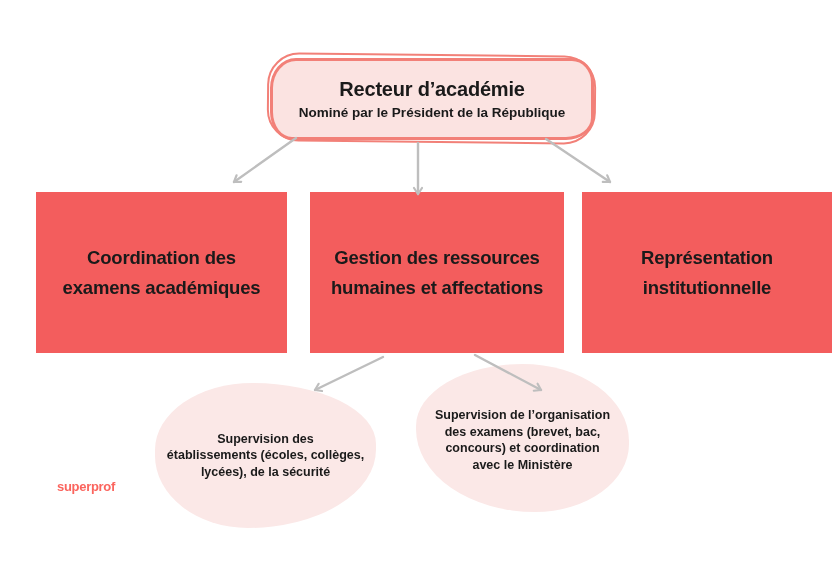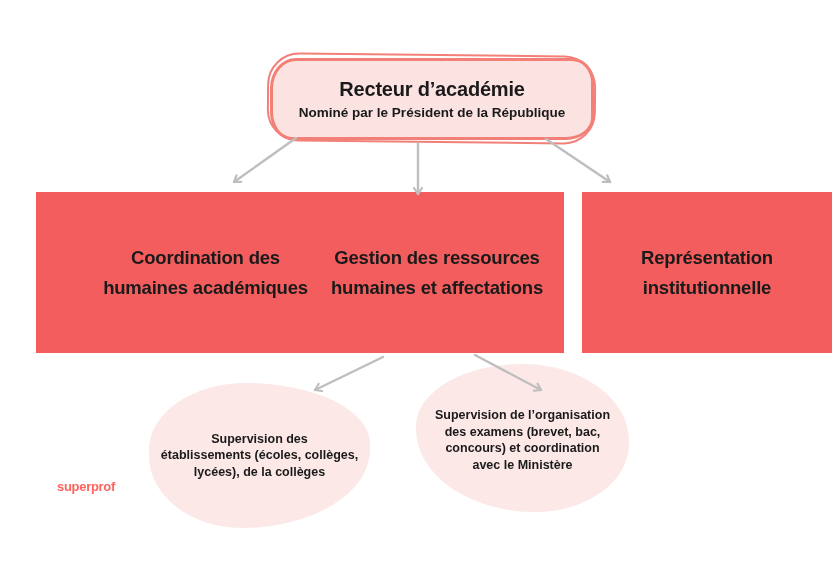--- a/index.html
+++ b/index.html
@@ -33,33 +33,33 @@
   .top-subtitle { font-size:13.5px; font-weight:bold; margin-top:4px; }
 
   
   .branch {
     position:absolute; top:192px; height:161px;
     background:var(--box-red,#F35D5D);
     display:flex; flex-direction:column; align-items:center; justify-content:center;
     text-align:center;
   }
   .branch .line { font-size:18.5px; font-weight:bold; line-height:30px; letter-spacing:-0.2px; }
-  .branch-1 { left:36px;  width:251px;padding-left:44px; }
+  .branch-1 { left:36px;  width:251px; }
   .branch-2 { left:299px; width:254px;margin-left:11px; }
   .branch-3 { left:570px; width:250px;margin-left:12px; }
 
   
   .leaf {
     position:absolute; background:var(--blob-pink,#FBE8E7);
     display:flex; flex-direction:column; align-items:center; justify-content:center;
     text-align:center;
   }
   .leaf .line { font-size:12.5px; font-weight:bold; line-height:16.5px; }
   .leaf-1 {
-    left:149px; top:383px; width:221px; height:145px;
+    left:155px; top:383px; width:221px; height:145px;
     border-radius:44% 56% 58% 42% / 46% 42% 54% 50%;
     justify-content:center;
   }
   .leaf-2 {
     left:416px; top:364px; width:213px; height:148px;
     border-radius:50% 50% 44% 56% / 42% 52% 46% 56%;
     padding-top:4px; box-sizing:border-box;align-items:center;
   }
 
   
@@ -79,35 +79,35 @@
 
 <div class="canvas">
 
   <div class="top-node">
     <div class="top-title">Recteur d’académie</div>
     <div class="top-subtitle">Nominé par le Président de la République</div>
   </div>
 
   <div class="branch branch-1">
     <div class="line">Coordination des</div>
-    <div class="line">humaines académiques</div>
+    <div class="line">examens académiques</div>
   </div>
   <div class="branch branch-2">
     <div class="line">Gestion des ressources</div>
     <div class="line">humaines et affectations</div>
   </div>
   <div class="branch branch-3">
     <div class="line">Représentation</div>
     <div class="line">institutionnelle</div>
   </div>
 
   <div class="leaf leaf-1">
     <div class="line">Supervision des</div>
     <div class="line">établissements (écoles, collèges,</div>
-    <div class="line">lycées), de la collèges</div>
+    <div class="line">lycées), de la sécurité</div>
   </div>
   <div class="leaf leaf-2">
     <div class="line">Supervision de l’organisation</div>
     <div class="line">des examens (brevet, bac,</div>
     <div class="line">concours) et coordination</div>
     <div class="line">avec le Ministère</div>
   </div>
 
   <svg class="arrows" width="840" height="561" viewBox="0 0 840 561">
     <defs>

